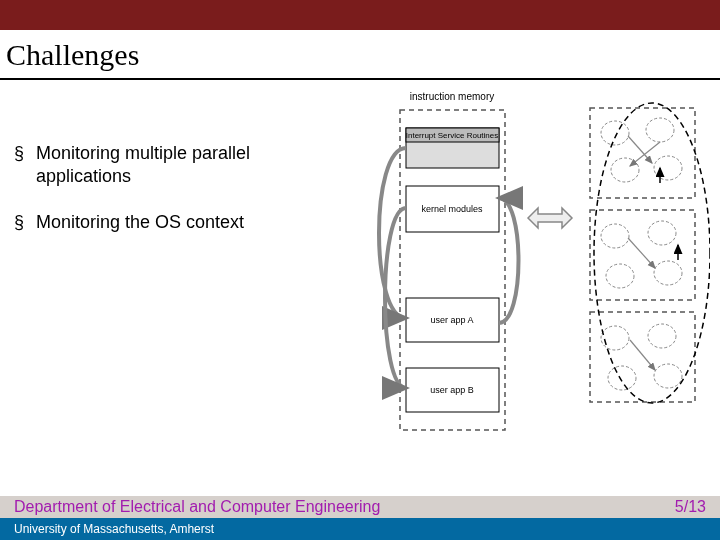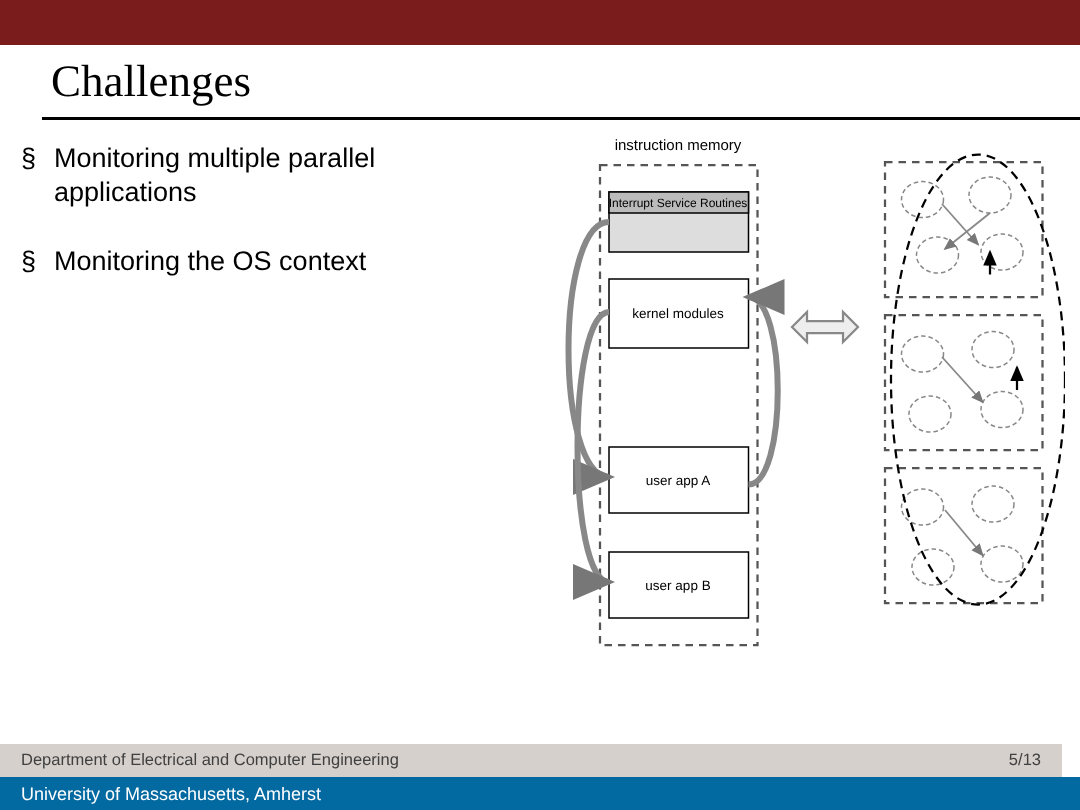--- a/index.html
+++ b/index.html
@@ -12,35 +12,35 @@
     overflow: hidden;
   }
   .top-bar {
     height: 30px;
     background: #7a1c1c;
     width: 100%;
   }
   .title-area {
     padding: 8px 14px 6px 6px;
     border-bottom: 2px solid #000;
-    margin-left: 28px;
   }
   .title-area h1 {
     font-family: Georgia, 'Times New Roman', serif;
     font-weight: normal;
     font-size: 30px;
     color: #000;
   }
   .content {
     position: relative;
     padding: 14px 14px 0 14px;
     height: 430px;
   }
   .bullets {
     width: 320px;
+    margin-top: 48px;
   }
   .bullets li {
     list-style: none;
     font-size: 18px;
     line-height: 1.25;
     color: #000;
     margin-bottom: 24px;
     padding-left: 22px;
     position: relative;
   }
@@ -55,30 +55,30 @@
   .diagram {
     position: absolute;
     top: 8px;
     left: 360px;
     width: 350px;
     height: 360px;
   }
   .dept-bar {
     position: absolute;
     left: 0;
-    right: 12px;
+    right: 0;
     bottom: 22px;
     height: 22px;
     background: #d6d0cc;
     display: flex;
     justify-content: space-between;
     align-items: center;
     padding: 0 14px;
-    font-size: 11px;
-    color: #404040;
+    font-size: 16px;
+    color: #a21caf;
   }
   .univ-bar {
     position: absolute;
     left: 0;
     right: 0;
     bottom: 0;
     height: 22px;
     background: #0369a1;
     display: flex;
     align-items: center;

